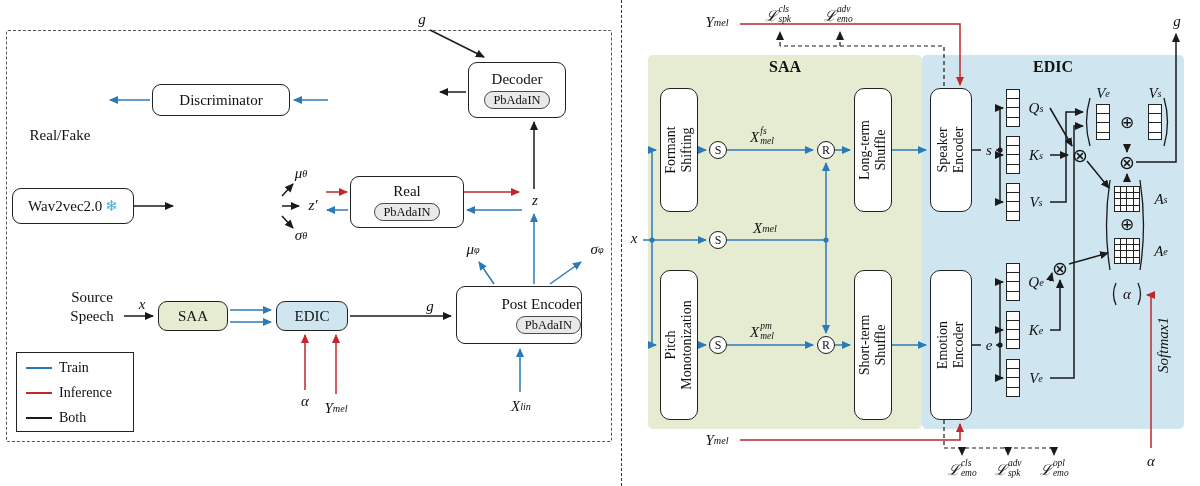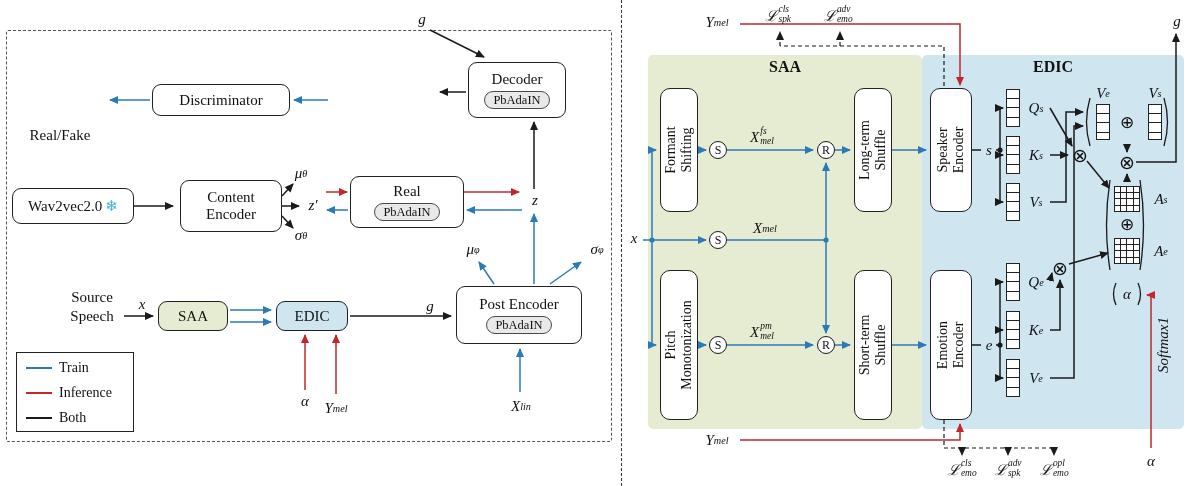--- a/index.html
+++ b/index.html
@@ -184,23 +184,20 @@
     <span>Discriminator</span>
   </div>
 
   <div class="txt" style="left:14px;top:92px;width:92px;margin-top:34px;">Real/Fake</div>
 
   <div class="box" style="left:12px;top:188px;width:122px;height:36px;flex-direction:row;">
     <span>Wav2vec2.0</span>
     <span class="frozen">❄</span>
   </div>
 
-  <div class="box" style="left:180px;top:180px;width:102px;height:52px;padding:0 10px;">
-    <span>Content Encoder</span>
-  </div>
 
   <div class="ml math" style="left:288px;top:164px;width:26px;height:18px;">
       <span class="m-b">μ</span>
       <span class="m-sub">θ</span>
     </div>
   <div class="ml math" style="left:303px;top:196px;width:20px;height:18px;">
       <span class="m-b">z′</span>
     </div>
   <div class="ml math" style="left:288px;top:226px;width:26px;height:18px;">
       <span class="m-b">σ</span>
@@ -218,21 +215,21 @@
 
   <div class="ml math" style="left:460px;top:240px;width:26px;height:18px;">
       <span class="m-b">μ</span>
       <span class="m-sub">φ</span>
     </div>
   <div class="ml math" style="left:584px;top:240px;width:26px;height:18px;">
       <span class="m-b">σ</span>
       <span class="m-sub">φ</span>
     </div>
 
-  <div class="box" style="left:456px;top:286px;width:126px;height:58px;">
+  <div class="box" style="left:456px;top:286px;width:126px;height:58px;align-items:flex-end;">
     <span>Post Encoder</span>
     <span class="pill">PbAdaIN</span>
   </div>
 
   <div class="txt" style="left:52px;top:288px;width:80px;">Source Speech</div>
   <div class="ml math" style="left:134px;top:295px;width:16px;height:18px;">
       <span class="m-b">x</span>
     </div>
 
   <div class="box" style="left: 158px; top: 301px; width: 70px; height: 30px; background-color: rgb(230, 236, 210);">

